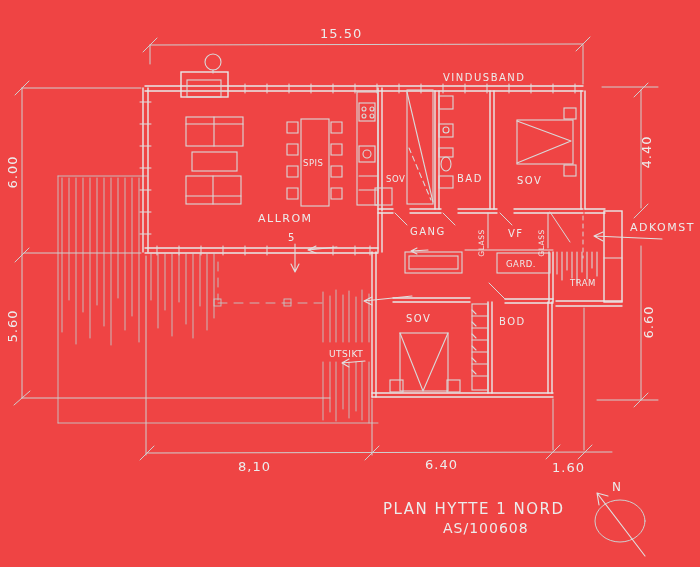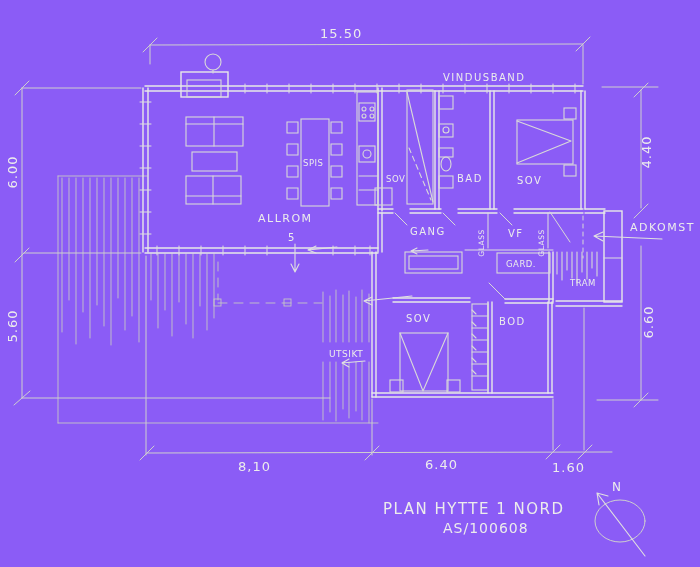--- a/index.html
+++ b/index.html
@@ -1,16 +1,16 @@
 <!DOCTYPE html>
 <html><head>
 <meta charset="utf-8">
 <style>
   html,body{margin:0;padding:0;background:#040404;}
-  .stage{position:relative;width:700px;height:567px;background:#8b5cf6;overflow:hidden;
+  .stage{position:relative;width:700px;height:567px;background:#ef4444;overflow:hidden;
          font-family:"DejaVu Sans",sans-serif;}
   svg{position:absolute;left:0;top:0;}
   svg text{fill:#ececec;font-family:"DejaVu Sans",sans-serif;}
   .wall{stroke:#e8e8e8;stroke-width:1.4;fill:none;stroke-linecap:round;}
   .wall-thin{stroke:#dedede;stroke-width:1;fill:none;stroke-linecap:round;}
   .furn{stroke:#d9d9d9;stroke-width:1.1;fill:none;stroke-linecap:round;}
   .dim{stroke:#cfcfcf;stroke-width:1;fill:none;stroke-linecap:round;}
   .deck{stroke:#c6c6c6;stroke-width:0.9;fill:none;stroke-linecap:round;}
   .door{stroke:#d8d8d8;stroke-width:1;fill:none;stroke-linecap:round;}
   .arrow{stroke:#e0e0e0;stroke-width:1.1;fill:none;stroke-linecap:round;}

